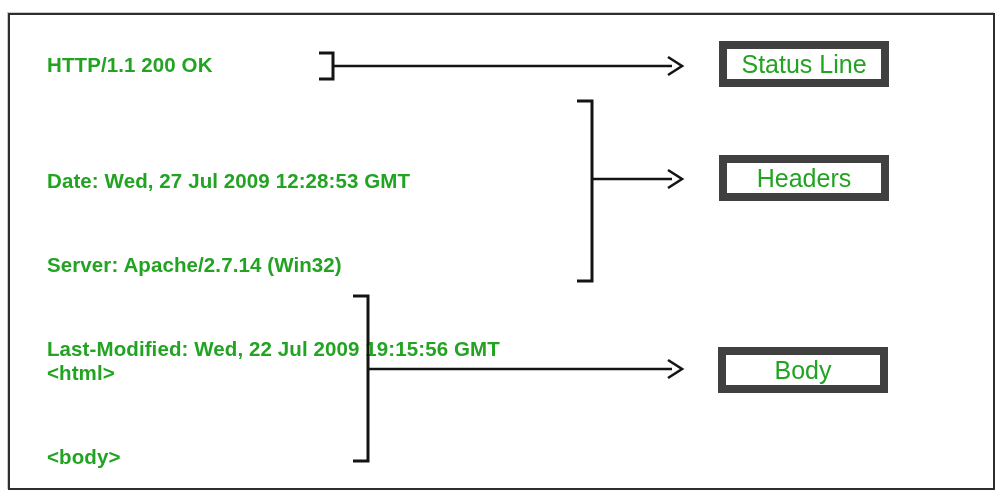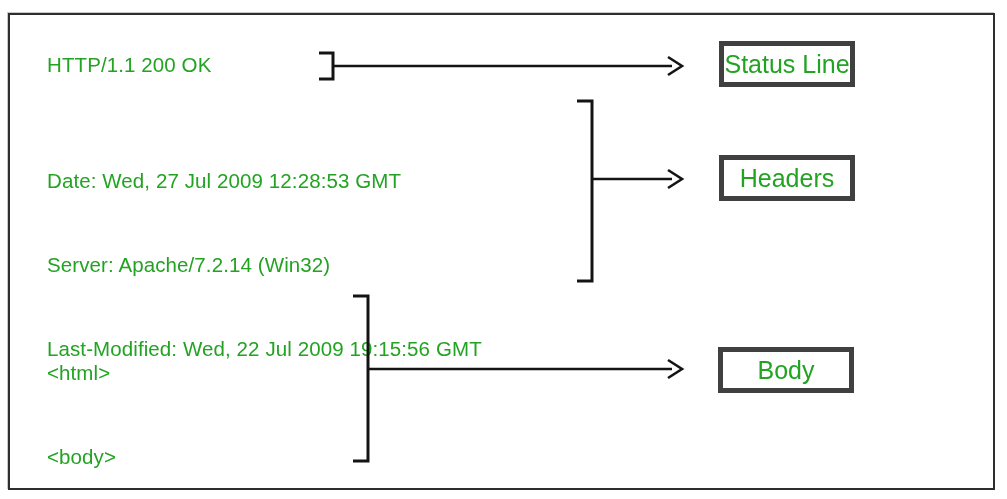--- a/index.html
+++ b/index.html
@@ -25,30 +25,31 @@
   }
 
   .green-text {
     position: absolute;
     left: 47px;
     color: #22a322;
     font-size: 20.5px;
     line-height: 28px;
     white-space: pre;
     letter-spacing: 0.1px;
+    font-weight: bold;
   }
   .status-line-text { top: 51px; }
   .headers-block   { top: 111px; }
   .body-block      { top: 303px; }
 
   .label-box {
     position: absolute;
-    width: 136px;
+    width: 170px;
     height: 46px;
-    border: 5px solid #404040;
+    border: 8px solid #404040;
     background: #ffffff;
     display: flex;
     align-items: center;
     justify-content: center;
     color: #22a322;
     font-size: 25px;
   }
   .status-box  { left: 719px; top: 41px;  }
   .headers-box { left: 719px; top: 155px; }
   .body-box    { left: 718px; top: 347px; }
@@ -65,21 +66,21 @@
 <body>
 
 <div class="canvas">
 
   <div class="frame"></div>
 
   <div class="green-text status-line-text">HTTP/1.1 200 OK</div>
 
   <div class="headers-block green-text">
     <div>Date: Wed, 27 Jul 2009 12:28:53 GMT</div>
-    <div>Server: Apache/7.2.14 (Win32)</div>
+    <div>Server: Apache/2.7.14 (Win32)</div>
     <div>Last-Modified: Wed, 22 Jul 2009 19:15:56 GMT</div>
     
     
   </div>
 
   <div class="body-block green-text">
     <div>&lt;html&gt;</div>
     <div>&lt;body&gt;</div>
     
     

